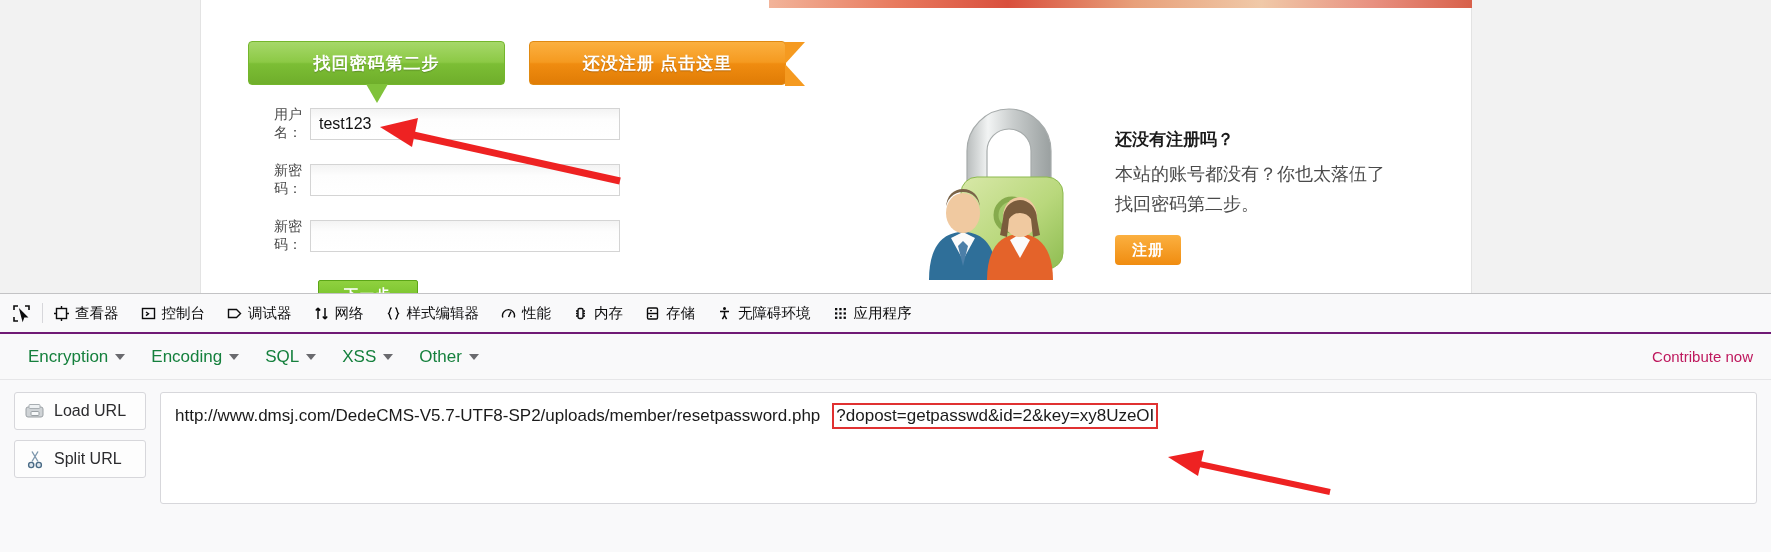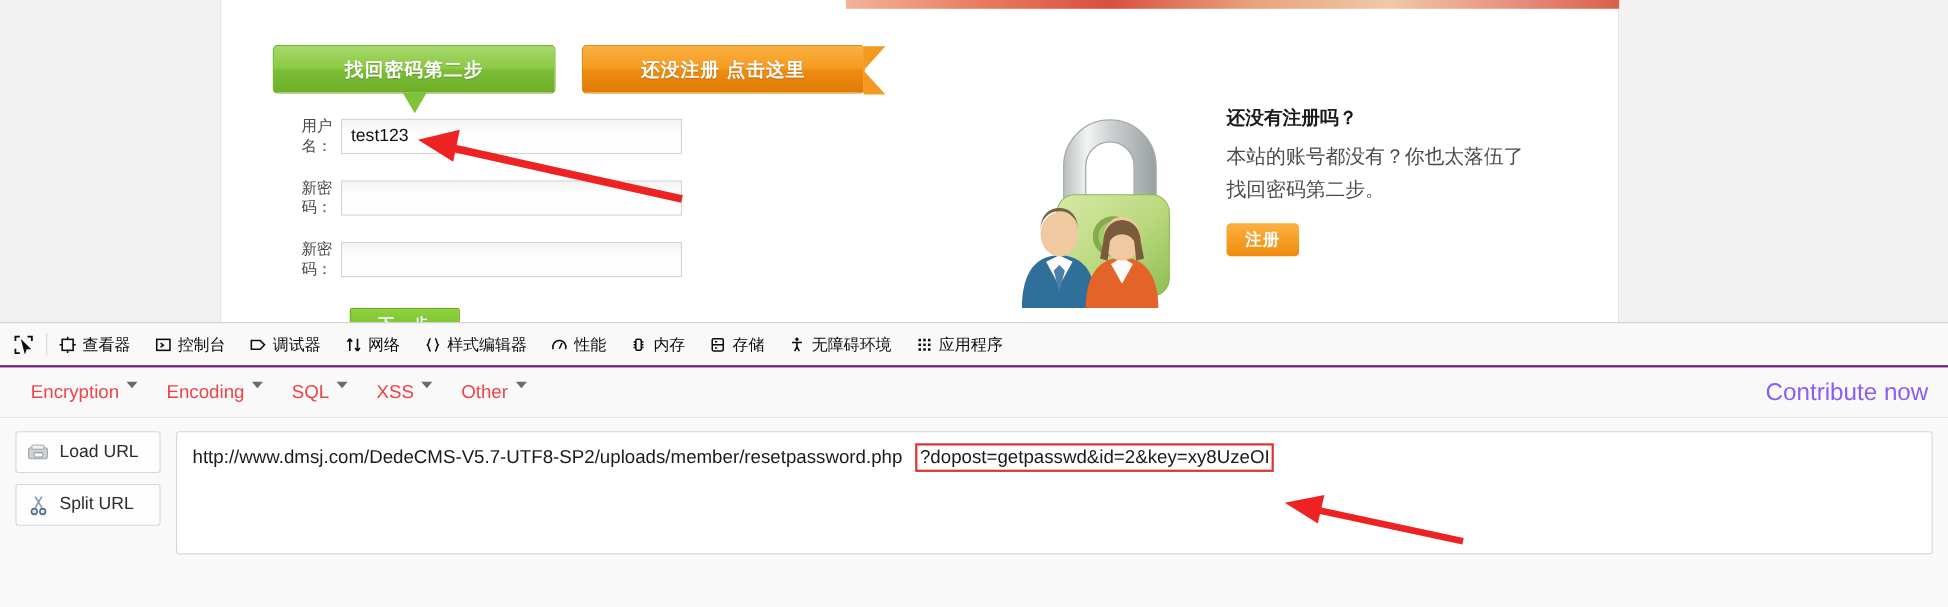--- a/index.html
+++ b/index.html
@@ -97,21 +97,21 @@
     width: 100px; height: 30px;
     background: linear-gradient(180deg,#8fd13f 0%,#6dbb22 100%);
     border: 1px solid #5ca617;
     border-radius: 2px;
     color: #fff; font-size: 14px; font-weight: bold;
     letter-spacing: 2px;
     cursor: pointer;
   }
 
   
-  .promo { position: absolute; left: 1115px; top: 96px; width: 300px; }
+  .promo { position: absolute; left: 1115px; top: 128px; width: 300px; }
   .promo-title {
     font-size: 17px; font-weight: bold; color: #1a1a1a;
     font-family: "DejaVu Sans", "Liberation Sans", sans-serif;
     margin-bottom: 9px;
   }
   .promo-line {
     font-size: 18px; color: #4a4a4a; line-height: 1.65;
     font-family: Liberation Sans, sans-serif;
   }
   .promo-btn {
@@ -160,35 +160,35 @@
   .dt-icon { display: inline-flex; align-items: center; }
 
   
   .hb-menubar {
     height: 46px; display: flex; align-items: center;
     padding: 0 16px;
     border-bottom: 1px solid #e6e6e8;
     background: #f9f9fa;
   }
   .hb-menu {
-    display: flex; gap: 7px;
+    display: flex; align-items: center; gap: 7px;
     padding: 6px 14px 6px 12px;
-    font-size: 17px; color: #ef4444;
+    font-size: 17px; color: #15803d;
     cursor: pointer;
     font-family: "Liberation Sans", sans-serif;
   }
   .hb-arrow {
     width: 0; height: 0;
     border-left: 5px solid transparent;
     border-right: 5px solid transparent;
     border-top: 6px solid #6a6a6e;
   }
   .hb-contribute {
     margin-left: auto;
-    font-size: 22px; color: #8b5cf6; cursor: pointer;
+    font-size: 15px; color: #be185d; cursor: pointer;
     padding-right: 2px;
     font-family: "Liberation Sans", sans-serif;
   }
 
   .hb-body { display: flex; padding: 12px 14px 0 14px; gap: 14px; }
   .hb-sidebuttons { display: flex; flex-direction: column; gap: 10px; width: 132px; }
   .hb-btn {
     display: flex; align-items: center; gap: 9px;
     height: 38px; padding: 0 10px;
     background: #fdfdfd;

